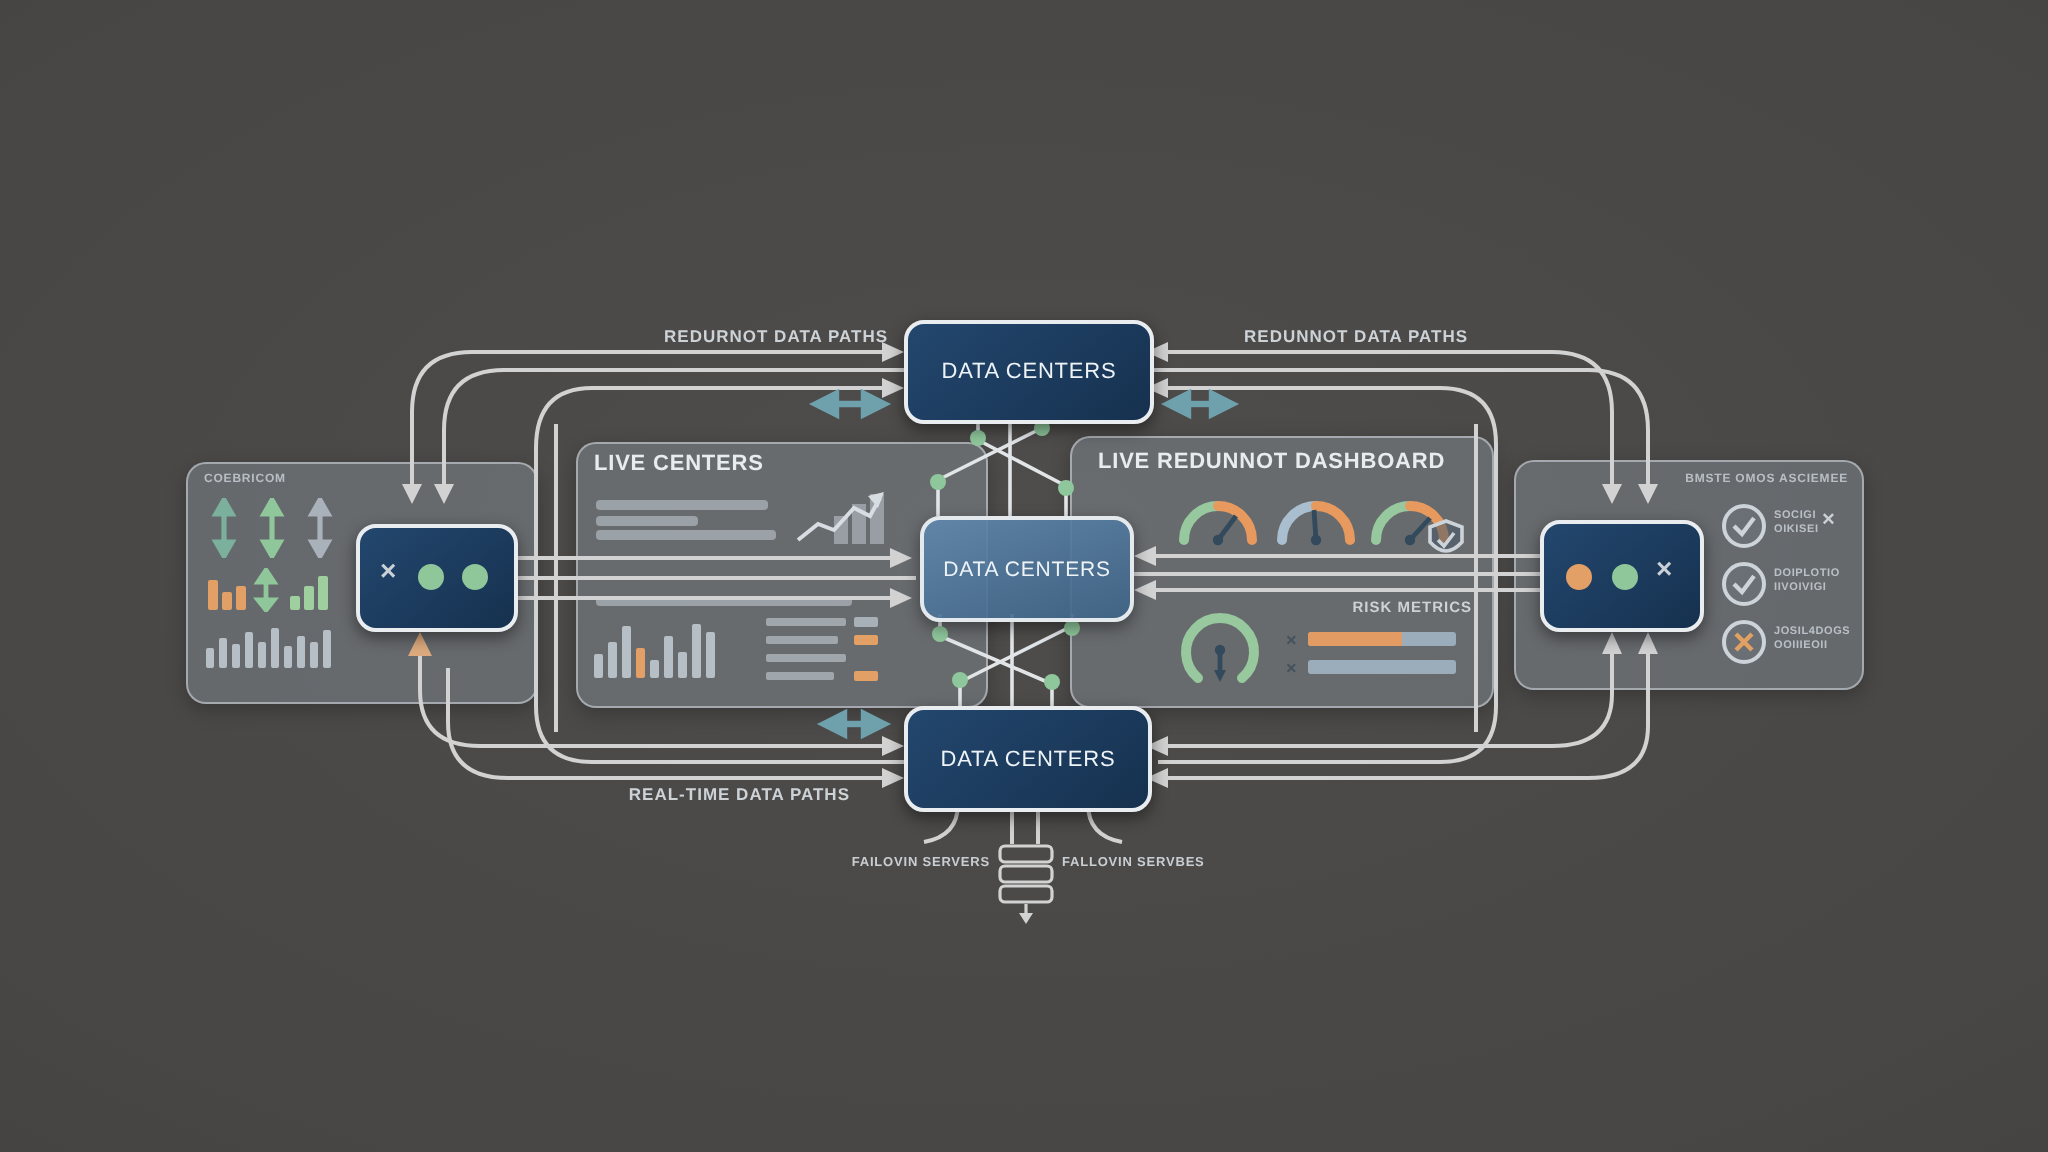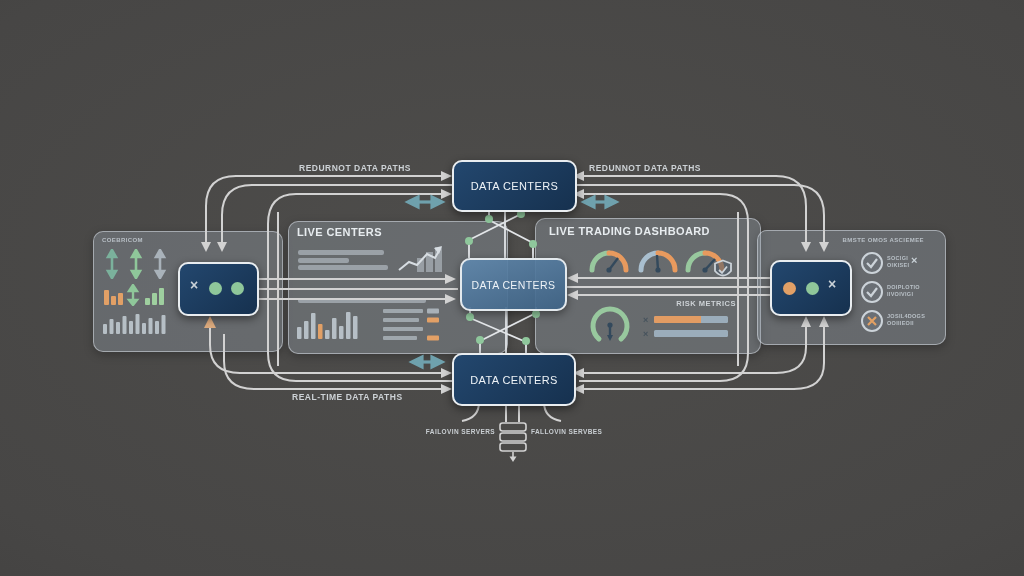--- a/index.html
+++ b/index.html
@@ -2,30 +2,30 @@
 <html><head>
 <meta charset="utf-8">
 <style>
   html,body{margin:0;padding:0;background:#222;}
   #stage{position:relative;width:1024px;height:576px;overflow:hidden;
     background:radial-gradient(ellipse 120% 115% at 50% 46%, #4e4d4b 0%, #474645 55%, #3a3938 100%);
     font-family:"Liberation Sans", sans-serif; -webkit-font-smoothing:antialiased;}
   .abs{position:absolute;}
   .panel{position:absolute;background:rgba(152,163,174,0.36);
     border:1px solid rgba(216,223,229,0.55);border-radius:10px;
-    box-shadow:0 3px 10px rgba(0,0,0,0.25);padding-left:14px;}
+    box-shadow:0 3px 10px rgba(0,0,0,0.25);}
   .navybox{position:absolute;background:linear-gradient(140deg,#23476e 0%,#16314f 100%);
     border:2px solid #e9edf0;border-radius:10px;box-shadow:0 3px 8px rgba(0,0,0,0.45);
     display:flex;align-items:center;justify-content:center;}
   .midbox{position:absolute;background:linear-gradient(160deg,rgba(95,135,172,0.92),rgba(62,99,134,0.92));
     border:2px solid #e3e9ed;border-radius:10px;box-shadow:0 3px 8px rgba(0,0,0,0.4);
     display:flex;align-items:center;justify-content:center;}
   .dclabel{color:#eef3f7;font-size:11px;font-weight:normal;letter-spacing:0.4px;}
   .pathlbl{position:absolute;color:#cdd2d6;font-size:8.5px;font-weight:bold;
-    letter-spacing:0.5px;text-align:left;text-transform:uppercase;}
+    letter-spacing:0.5px;text-align:right;text-transform:uppercase;}
   .ptitle{position:absolute;color:#e7ecef;font-size:11px;font-weight:bold;letter-spacing:0.4px;}
   .tinytitle{position:absolute;color:#c6ced5;font-size:6px;font-weight:bold;letter-spacing:0.4px;
     text-transform:uppercase;opacity:0.85;}
   .txtbar{position:absolute;background:rgba(196,206,215,0.55);border-radius:2px;height:5px;}
   .dot{position:absolute;border-radius:50%;width:13px;height:13px;}
   .xglyph{position:absolute;color:#c9d1d7;font-weight:bold;}
   .itemlbl{color:#c2cad1;font-size:5.5px;font-weight:bold;line-height:6.5px;
     letter-spacing:0.3px;text-transform:uppercase;opacity:0.9;}
   .srvlbl{position:absolute;color:#c9ced2;font-size:6.5px;font-weight:bold;
     letter-spacing:0.4px;text-transform:uppercase;}
@@ -125,21 +125,21 @@
         <rect x="0" y="19" width="40" height="4" rx="1"></rect>
           <rect x="0" y="28" width="34" height="4" rx="1"></rect>
       </g>
       <rect x="44" y="0.5" width="12" height="5" rx="1" fill="rgba(196,206,215,0.7)"></rect>
       <rect x="44" y="9.5" width="12" height="5" rx="1" fill="#e2a066"></rect>
       <rect x="44" y="27.5" width="12" height="5" rx="1" fill="#e2a066"></rect>
     </svg>
   </div>
 
   <div class="panel" style="left:535px;top:218px;width:210px;height:134px;">
-    <div class="ptitle" style="left:13px;top:6px;">LIVE TRADING DASHBOARD</div>
+    <div class="ptitle" style="left:13px;top:6px;">LIVE REDUNNOT DASHBOARD</div>
     <svg class="abs" style="left:51px;top:27px;" width="44" height="28">
       <path d="M5,24 A17,17 0 0 1 22,7" stroke="#98c89e" stroke-width="5" fill="none" stroke-linecap="round"></path>
       <path d="M22,7 A17,17 0 0 1 39,24" stroke="#e89a5e" stroke-width="5" fill="none" stroke-linecap="round"></path>
       <line x1="22" y1="24" x2="31" y2="12" stroke="#33495c" stroke-width="2.4"></line>
         <circle cx="22" cy="24" r="2.6" fill="#33495c"></circle>
     </svg>
     <svg class="abs" style="left:100px;top:27px;" width="44" height="28">
       <path d="M5,24 A17,17 0 0 1 22,7" stroke="#a9bfcf" stroke-width="5" fill="none" stroke-linecap="round"></path>
       <path d="M22,7 A17,17 0 0 1 39,24" stroke="#e89a5e" stroke-width="5" fill="none" stroke-linecap="round"></path>
       <line x1="22" y1="24" x2="21" y2="9" stroke="#33495c" stroke-width="2.4"></line>
@@ -314,17 +314,17 @@
   </div>
 
   <div class="navybox" style="left:770px;top:260px;width:78px;height:52px;z-index:4;">
     <span class="dot" style="left:11px;top:20px;background:#e2a066;"></span>
     <span class="dot" style="left:34px;top:20px;background:#8fc79a;"></span>
     <span class="xglyph" style="left:56px;top:14px;font-size:14px;position:absolute;">×</span>
   </div>
 
   <div class="pathlbl" style="left:299px;top:163px;width:145px;z-index:5;">REDURNOT DATA PATHS</div>
   <div class="pathlbl" style="left:589px;top:163px;width:145px;z-index:5;">REDUNNOT DATA PATHS</div>
-  <div class="pathlbl" style="left:292px;top:392px;width:145px;z-index:5;">REAL-TIME DATA PATHS</div>
+  <div class="pathlbl" style="left:280px;top:392px;width:145px;z-index:5;">REAL-TIME DATA PATHS</div>
   <div class="srvlbl" style="left:413px;top:428px;width:82px;text-align:right;z-index:5;">FAILOVIN SERVERS</div>
   <div class="srvlbl" style="left:531px;top:428px;width:82px;text-align:left;z-index:5;">FALLOVIN SERVBES</div>
 
 </div>
 
 </body></html>

